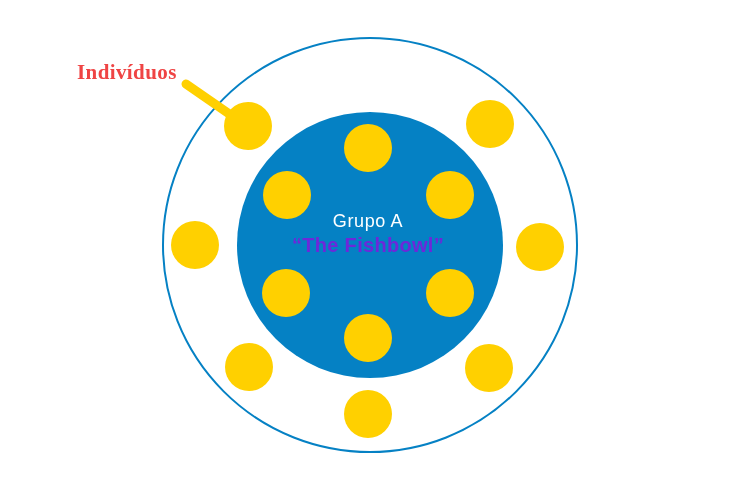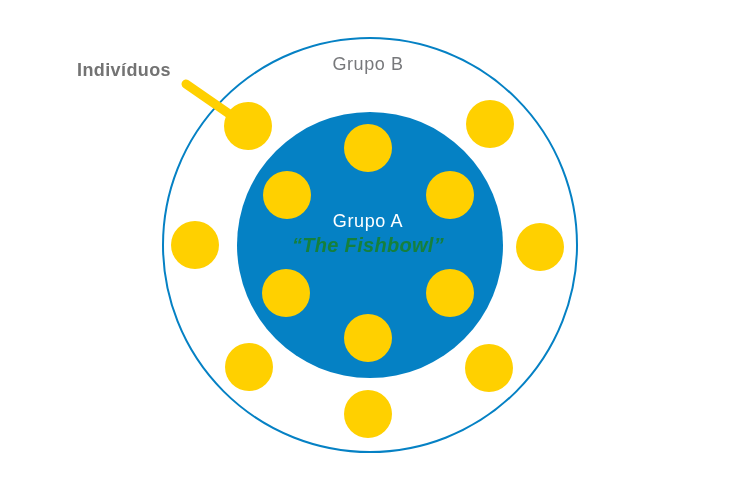--- a/index.html
+++ b/index.html
@@ -17,25 +17,26 @@
   }
   .stage svg {
     position: absolute;
     left: 0;
     top: 0;
   }
   .lbl-individuos {
     position: absolute;
     left: 77px;
     top: 60px;
-    font-size: 18px;
+    font-size: 21px;
     font-weight: 700;
     letter-spacing: 0.4px;
-    color: #737373;
+    color: #ef4444;
     white-space: nowrap;
+    font-family: Liberation Serif, serif;
   }
   .grp {
     position: absolute;
     left: 368px;
     transform: translateX(-50%);
     text-align: center;
     white-space: nowrap;
   }
   .grp-b { top: 53px; }
   .grp-a { top: 210px; }
@@ -47,21 +48,21 @@
   }
   .grp-sub {
     font-size: 20px;
     line-height: 24px;
     letter-spacing: 0.3px;
     font-weight: 700;
   }
   .grp-b .grp-title { color: #77787b; }
   .grp-b .grp-sub   { color: #1d1d1b; }
   .grp-a .grp-title { color: #ffffff; }
-  .grp-a .grp-sub   { color: #15803d; font-style: italic; }
+  .grp-a .grp-sub   { color: #6d28d9; }
 </style>
 </head>
 <body>
 
 <div class="stage">
 
   <svg id="diagram" width="738" height="492" viewBox="0 0 738 492">
       <circle cx="370" cy="245" r="207" fill="#ffffff" stroke="#0581c4" stroke-width="2"></circle>
       <line x1="186" y1="84" x2="238" y2="120" stroke="#ffd000" stroke-width="9" stroke-linecap="round"></line>
       <circle cx="370" cy="245" r="133" fill="#0581c4"></circle>
@@ -76,21 +77,20 @@
       <circle cx="287" cy="195" r="24" fill="#ffd000"></circle>
       <circle cx="450" cy="195" r="24" fill="#ffd000"></circle>
       <circle cx="286" cy="293" r="24" fill="#ffd000"></circle>
       <circle cx="450" cy="293" r="24" fill="#ffd000"></circle>
       <circle cx="368" cy="338" r="24" fill="#ffd000"></circle>
     </svg>
 
   <div class="lbl-individuos">Indivíduos</div>
 
   <div class="grp grp-b">
-    <div class="grp-title">Grupo B</div>
   </div>
 
   <div class="grp grp-a">
     <div class="grp-title">Grupo A</div>
     <div class="grp-sub">“The Fishbowl”</div>
   </div>
 
 </div>
 
 </body></html>

